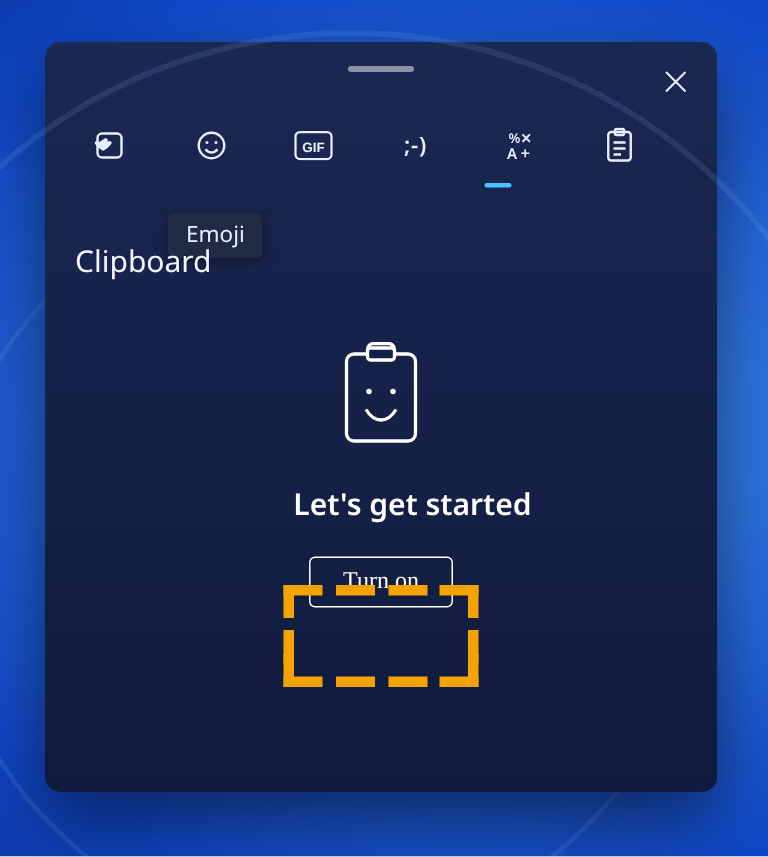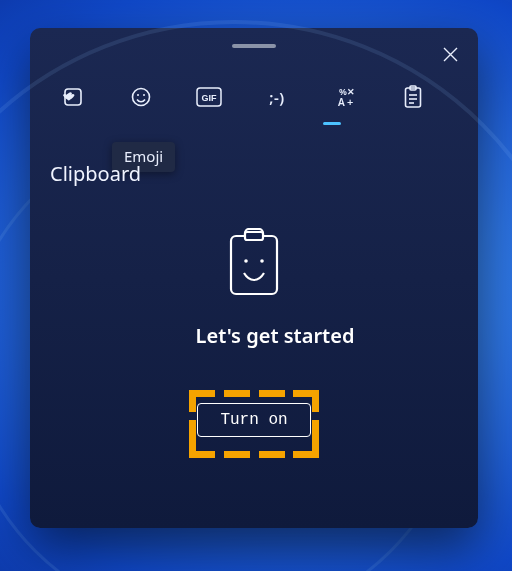--- a/index.html
+++ b/index.html
@@ -24,21 +24,21 @@
   .tab-indicator{position:absolute;top:94px;left:293px;width:18px;height:3px;border-radius:2px;background:#4cc2ff;}
 
   .tooltip{position:absolute;top:114px;left:82px;background:#202a45;padding:4px 12px 6px;border-radius:4px;color:#e8eefc;font-size:15px;box-shadow:0 2px 8px rgba(0,0,0,.4);text-align:center;}
   .page-title{position:absolute;top:132px;left:20px;font-size:20px;font-weight:400;color:#f0f4ff;}
 
   .hero{position:absolute;top:200px;left:0;width:100%;text-align:center;}
   .hero-icon{margin:0 auto 24px;width:54px;height:70px;}
   .hero h2{margin:0 0 8px;font-size:20px;font-weight:600;color:#fff;padding-left:42px;}
   .hero p{margin:0 auto;max-width:330px;font-size:15px;line-height:1.45;color:#e6ecff;}
   .cta-wrap{margin-top:22px;display:flex;justify-content:center;}
-  .cta{border:1.5px solid #fff;background:transparent;color:#fff;font-size:16px;padding:7px 22px;border-radius:4px;cursor:pointer;font-family:Liberation Mono, monospace;margin-top:32px;}
+  .cta{border:1.5px solid #fff;background:transparent;color:#fff;font-size:16px;padding:7px 22px;border-radius:4px;cursor:pointer;font-family:Liberation Serif, serif;}
 
   
   .annot{position:absolute;left:159px;top:362px;width:130px;height:68px;pointer-events:none;}
   .dash{position:absolute;background:#f5a300;}
   .dh{height:7px;width:26px;}
   .dv{width:7px;height:22px;}
 </style>
 </head>
 <body>
 

